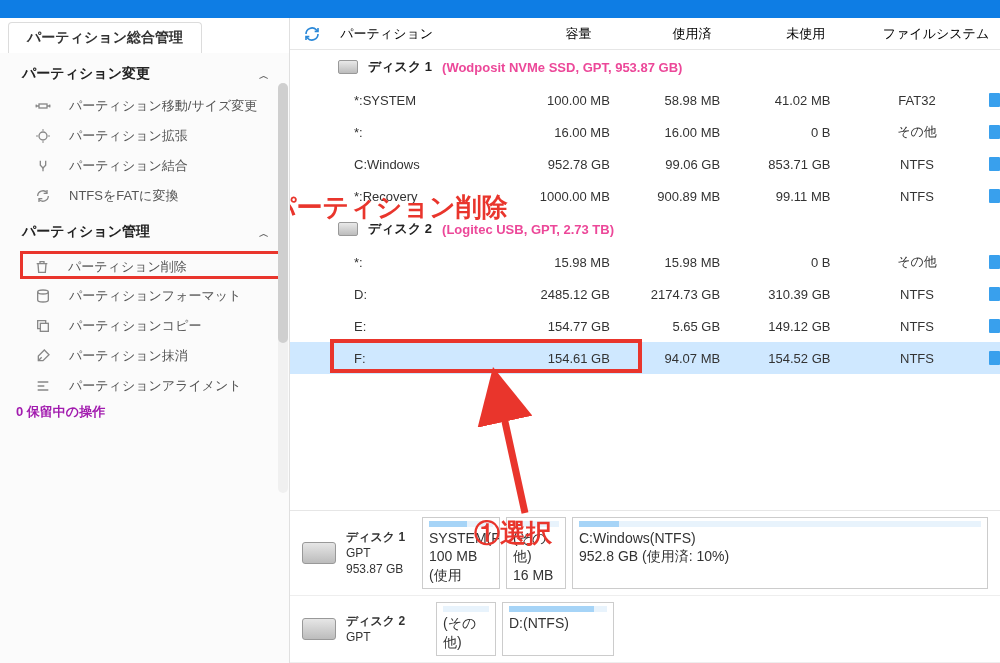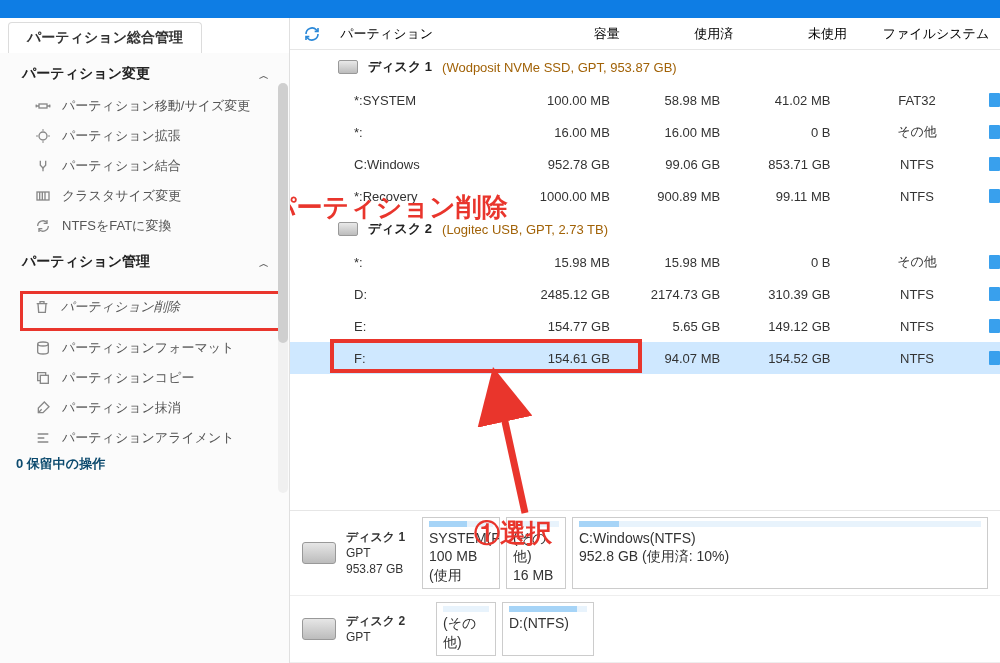--- a/index.html
+++ b/index.html
@@ -59,39 +59,38 @@
     font-size: 14px;
     color: #222;
   }
   .chevron {
     font-size: 10px;
     color: #666;
   }
   .side-item {
     display: flex;
     align-items: center;
-    gap: 10px;
+    gap: 17px;
     padding: 6px 20px 6px 34px;
     cursor: pointer;
     color: #555;
     font-size: 13px;
   }
   .side-icon {
     width: 18px;
     height: 18px;
     display: flex;
     align-items: center;
     justify-content: center;
     color: #888;
   }
   .side-item.boxed {
     border: 3px solid #e9352c;
-    margin: 12px 6px 2px 20px;
-    padding: 4px 8px 12px 10px;
-    font-style: italic;
+    margin: 2px 6px 2px 20px;
+    padding: 4px 8px 0 10px;
   }
   .scrollbar {
     position: absolute;
     right: 1px;
     top: 30px;
     width: 10px;
     height: 410px;
     background: #f0f0f0;
     border-radius: 5px;
   }
@@ -100,21 +99,21 @@
     top: 0;
     width: 100%;
     height: 260px;
     background: #cfcfcf;
     border-radius: 5px;
   }
   .pending {
     font-weight: 700;
     font-size: 13px;
     padding: 2px 0 0 16px;
-    color: #0c4a6e;
+    color: #a21caf;
   }
   
   .content {
     flex: 1;
     display: flex;
     flex-direction: column;
     position: relative;
     overflow: hidden;
   }
   .col-header {
@@ -128,42 +127,42 @@
   .col-header .refresh {
     width: 45px;
     display:flex;
     justify-content:center;
   }
   .hdr-cell {
     text-align: center;
     padding: 0 6px;
   }
   .hdr-partition { width: 200px; text-align: left; }
-  .hdr-size, .hdr-used, .hdr-unused { width: 115px; text-align: right; padding-right: 25px;}
+  .hdr-size, .hdr-used, .hdr-unused { width: 115px; padding-right: 25px;}
   .hdr-fs { width: 130px; text-align: center; }
 
   .part-list {
     flex: 0 0 auto;
     overflow: hidden;
   }
   .disk-row {
     display: flex;
     align-items: center;
     padding: 8px 0 8px 48px;
     gap: 10px;
     color: #222;
   }
   .disk-row .disk-icon {
     width: 20px; height: 14px;
     background: linear-gradient(#e9e9e9,#bcbcbc);
     border: 1px solid #999;
     border-radius: 2px;
   }
   .disk-row .disk-label { font-weight: 700; }
-  .disk-row .disk-desc { color: #a16207; }
+  .disk-row .disk-desc { color: #ec4899; font-weight: bold; }
 
   .pr {
     display: flex;
     align-items: center;
     height: 32px;
     padding-left: 44px;
     position: relative;
   }
   .pr .c-name { width: 200px; text-align: left; padding-left: 20px; color: #333;}
   .pr .c-num  { width: 115px; text-align: right; padding-right: 25px; color: #333;}
@@ -283,29 +282,20 @@
             <span>パーティション拡張</span>
           </div>
           <div class="side-item">
             <span class="side-icon">
               <svg width="16" height="16" viewBox="0 0 24 24" fill="none" stroke="currentColor" stroke-width="2">
                 <path d="M8 4v7l4 4 4-4V4"></path>
                 <path d="M12 15v5"></path>
               </svg>
             </span>
             <span>パーティション結合</span>
-          </div>
-          <div class="side-item">
-            <span class="side-icon">
-              <svg width="16" height="16" viewBox="0 0 24 24" fill="none" stroke="currentColor" stroke-width="2">
-                <rect x="3" y="6" width="18" height="12"></rect>
-                <path d="M7 6v12M11 6v12M15 6v12"></path>
-              </svg>
-            </span>
-            <span>クラスタサイズ変更</span>
           </div>
           <div class="side-item">
             <span class="side-icon">
               <svg width="16" height="16" viewBox="0 0 24 24" fill="none" stroke="currentColor" stroke-width="2">
                 <path d="M4 12a8 8 0 0 1 14-5"></path>
                 <path d="M18 3v5h-5"></path>
                 <path d="M20 12a8 8 0 0 1-14 5"></path>
                 <path d="M6 21v-5h5"></path>
               </svg>
             </span>
@@ -498,21 +488,21 @@
       <div class="strong">ディスク 2</div>
             <div>GPT</div>
             <div></div>
           </div>
           <div class="segs">
             <div class="seg" style="width:60px">
       <div class="bar used" style="--pct:0%"></div>
       <div>(その他)</div>
               <div></div>
             </div>
-            <div class="seg" style="width:92px">
+            <div class="seg" style="width:112px">
       <div class="bar used" style="--pct:87%"></div>
       <div>D:(NTFS)</div>
               <div></div>
             </div>
           </div>
         </div>
       </div>
 
     <div class="anno" style="left:-46px; top:172px;">②パーティション削除</div>
 

